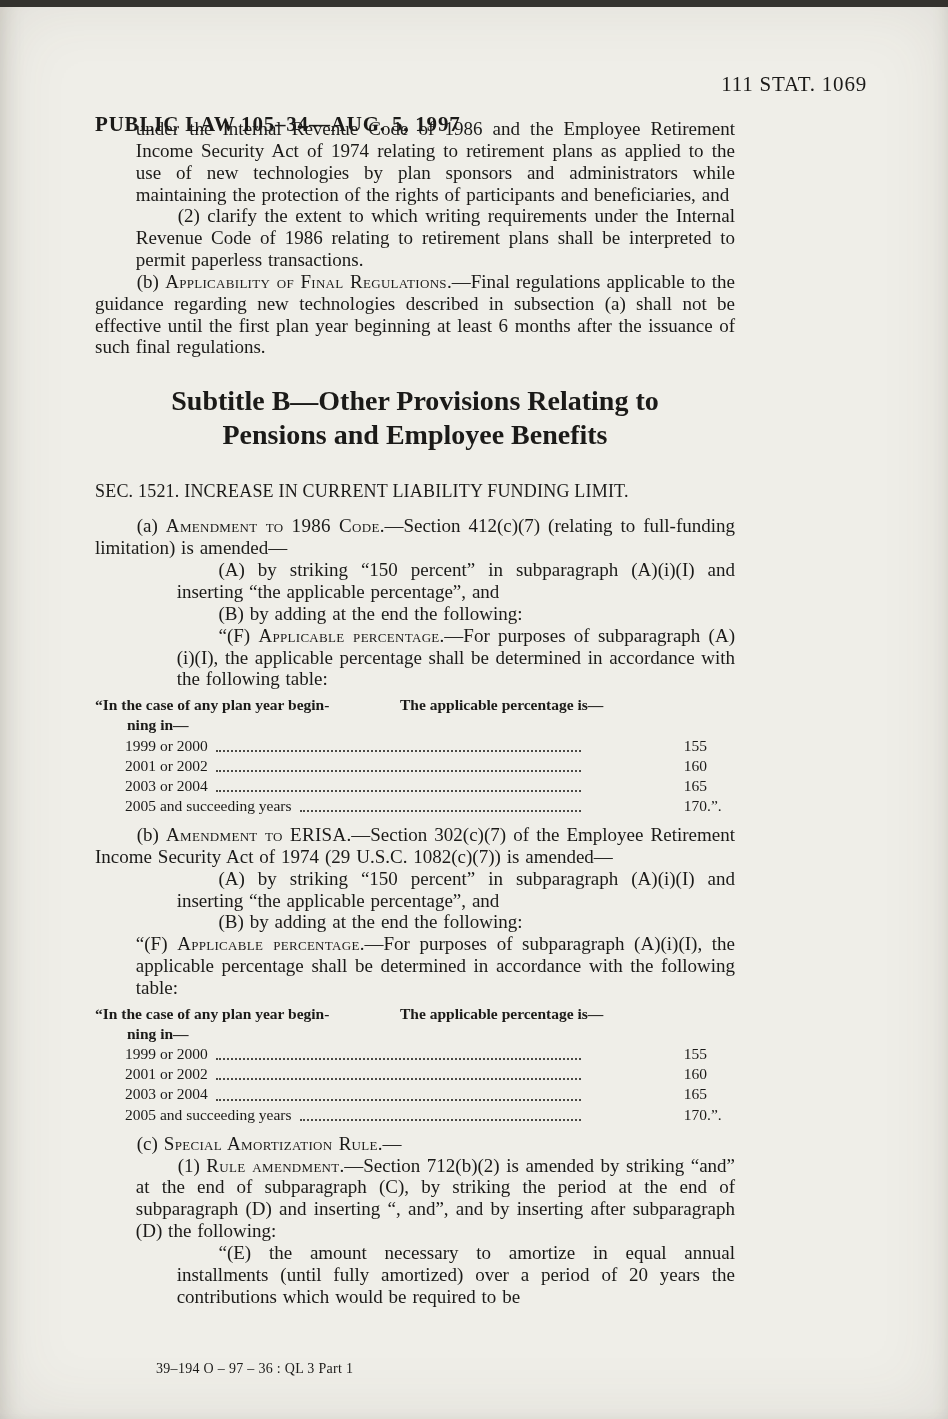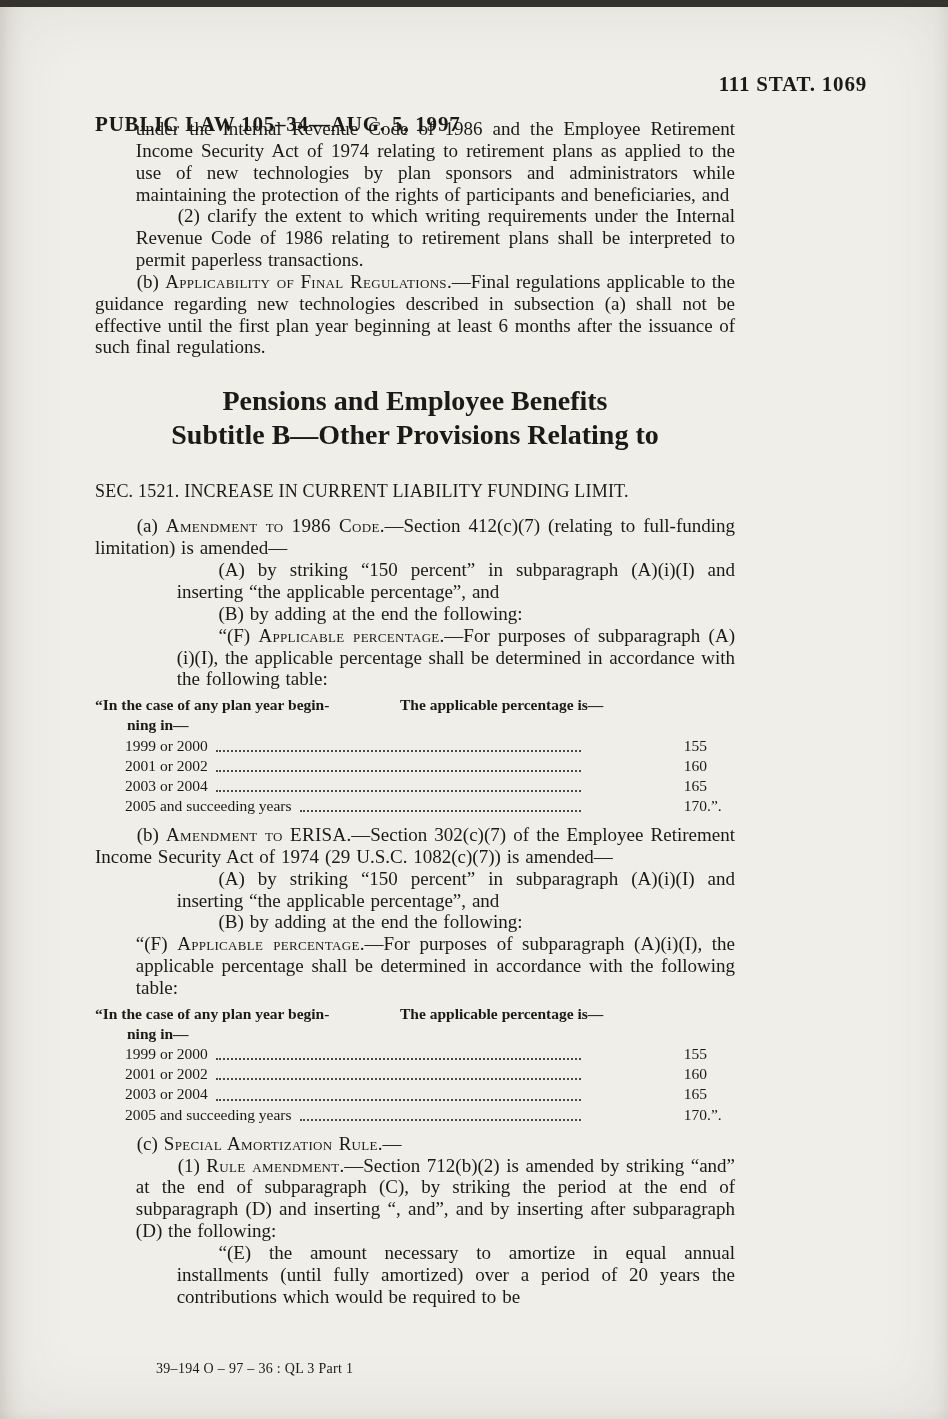--- a/index.html
+++ b/index.html
@@ -30,21 +30,21 @@
     width: 772px;
     height: 30px;
   }
   .law-title {
     position: absolute; left: 0; top: 0;
     width: 640px; text-align: left;
     font-weight: bold; font-size: 21px; letter-spacing: 0.8px; margin-top: 40px;
   }
   .stat-citation {
     position: absolute; right: 0; top: 0;
-    font-weight: bold; font-size: 21px; letter-spacing: 0.8px;
+    font-weight: normal; font-size: 21px; letter-spacing: 0.8px;
   }
   .content {
     margin: 16px 0 12px 95px;
     width: 640px;
   }
   .para {
     margin: 0;
     font-size: 19px;
     line-height: 1.15;
     text-align: justify;
@@ -116,22 +116,22 @@
 
   <div class="content">
 
     <p class="para ml1">under the Internal Revenue Code of 1986 and the Employee Retirement Income Security Act of 1974 relating to retirement plans as applied to the use of new technologies by plan sponsors and administrators while maintaining the protection of the rights of participants and beneficiaries, and</p>
 
     <p class="para ml1 ind">(2) clarify the extent to which writing requirements under the Internal Revenue Code of 1986 relating to retirement plans shall be interpreted to permit paperless transactions.</p>
 
     <p class="para ind"><span>(b) </span><span class="sc">Applicability of Final Regulations</span><span>.—Final regulations applicable to the guidance regarding new technologies described in subsection (a) shall not be effective until the first plan year beginning at least 6 months after the issuance of such final regulations.</span></p>
 
     <div class="subtitle">
+      <div>Subtitle B—Other Provisions Relating to</div>
       <div>Pensions and Employee Benefits</div>
-      <div>Subtitle B—Other Provisions Relating to</div>
     </div>
 
     <div class="sec-heading">SEC. 1521. INCREASE IN CURRENT LIABILITY FUNDING LIMIT.</div>
 
     <p class="para ind"><span>(a) </span><span class="sc">Amendment to 1986 Code</span><span>.—Section 412(c)(7) (relating to full-funding limitation) is amended—</span></p>
 
     <p class="para ml2 ind">(A) by striking “150 percent” in subparagraph (A)(i)(I) and inserting “the applicable percentage”, and</p>
     <p class="para ml2 ind">(B) by adding at the end the following:</p>
 
     <p class="para ml2 ind"><span>“(F) </span><span class="sc">Applicable percentage</span><span>.—For purposes of subparagraph (A)(i)(I), the applicable percentage shall be determined in accordance with the following table:</span></p>

